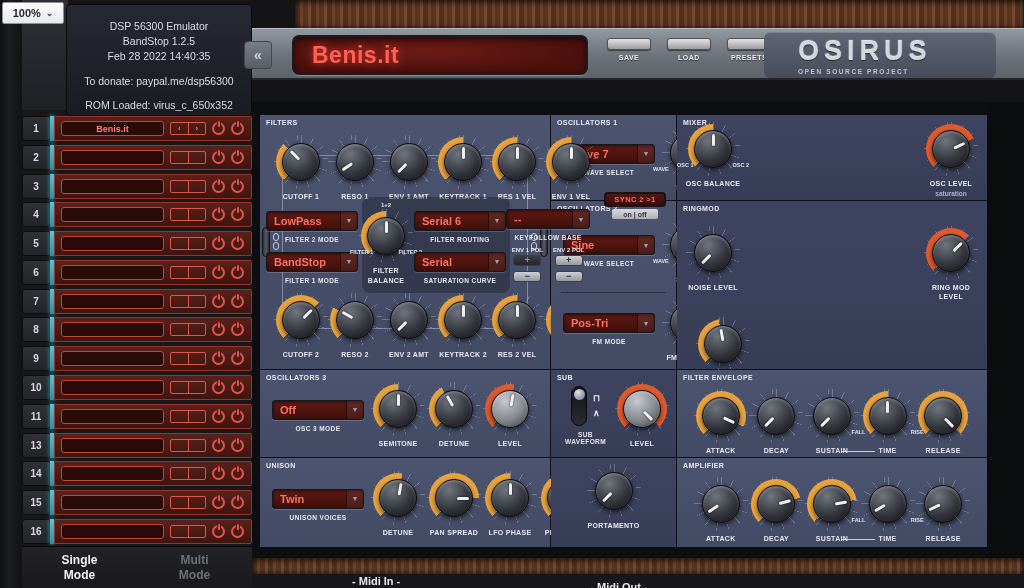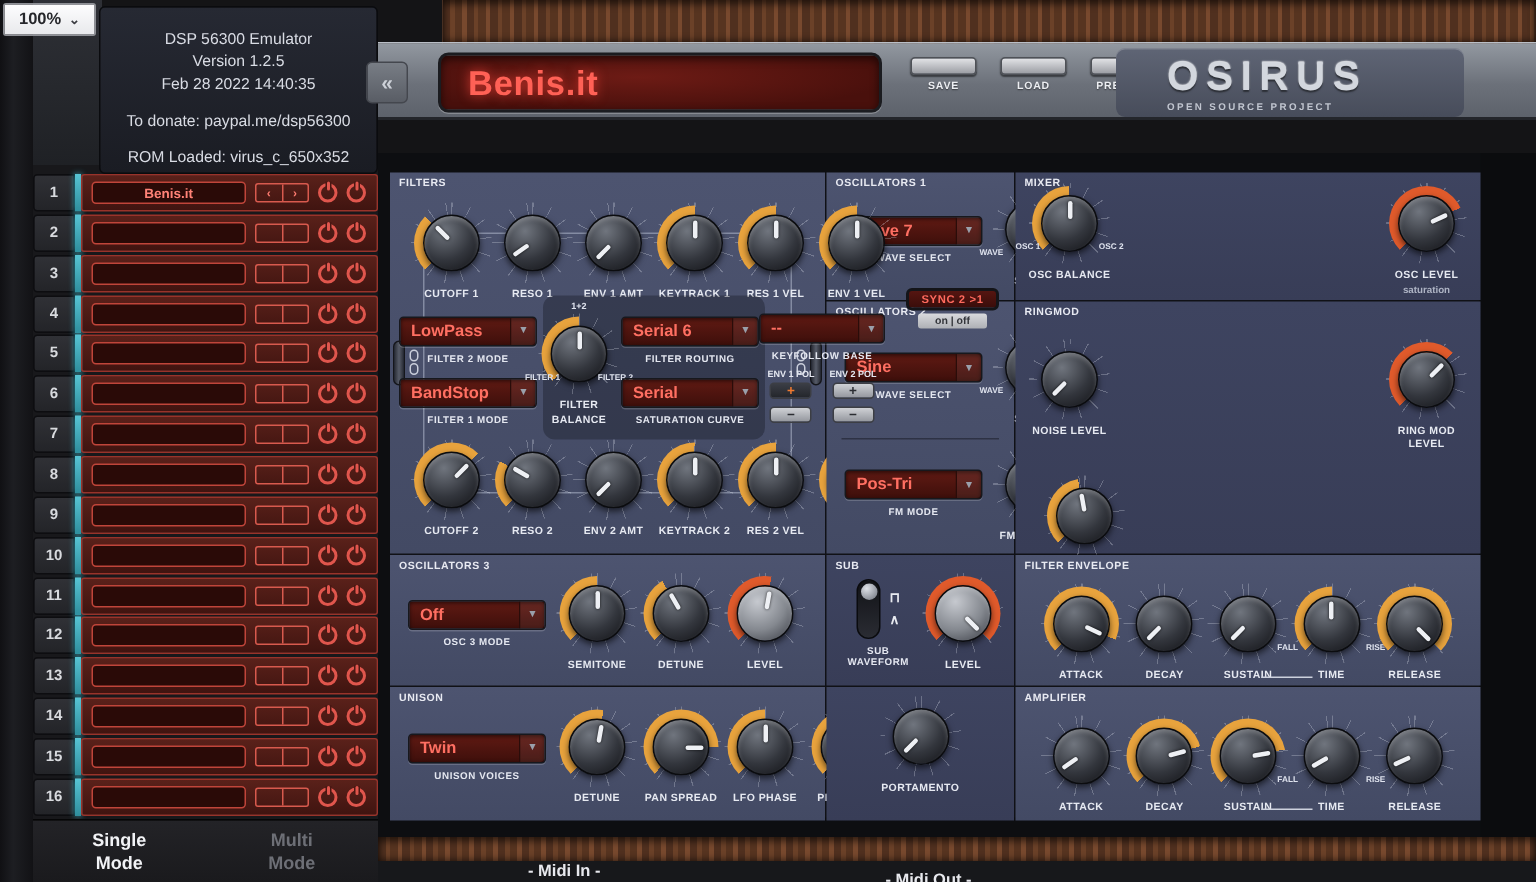--- a/index.html
+++ b/index.html
@@ -78,21 +78,21 @@
     display:flex; align-items:center; padding-left:18px; }
   .main-lcd .txt { color:#ff6156; font-size:23px; font-weight:bold; letter-spacing:.5px;
     text-shadow:0 0 8px rgba(255,70,60,.8); }
   .hw-buttons { position:absolute; left:352px; top:9px; display:flex; gap:10px; }
   .hw-btn { width:50px; display:flex; flex-direction:column; align-items:center; gap:4px; }
   .hw-btn .cap { width:44px; height:12px; border-radius:3px;
     background:linear-gradient(#e2e3e6,#9b9da3); border:1px solid #4e5157;
     box-shadow:0 1px 1px rgba(0,0,0,.5); }
   .hw-btn .cap-label { font-size:7px; font-weight:bold; color:#eceef2; letter-spacing:.5px;
     text-shadow:0 1px 1px rgba(0,0,0,.5); }
-  .logo-panel { position:absolute; right:48px; top:3px; width:232px; height:46px; border-radius:6px;
+  .logo-panel { position:absolute; right:28px; top:3px; width:232px; height:46px; border-radius:6px;
     background:linear-gradient(#5f6575,#474c5a); box-shadow:inset 0 1px 0 rgba(255,255,255,.2);
     padding:6px 0 0 34px; }
   .logo-title { font-size:27px; font-weight:bold; letter-spacing:5px; color:#d3d7de;
     text-shadow:0 1px 1px #2c2f36, 0 -1px 1px #f0f2f5; line-height:1; }
   .logo-sub { font-size:6.5px; font-weight:bold; letter-spacing:1.6px; color:#c0c5cf; margin-top:3px; }
 
   
   .tabbar { position:absolute; left:252px; top:80px; width:772px; height:22px; background:#141519;
     display:flex; align-items:flex-start; padding-left:43px; gap:7px; z-index:6; }
   .tab { width:90px; height:18px; border-radius:3px 3px 0 0; background:linear-gradient(#41444b,#2f3238);
@@ -212,21 +212,21 @@
   <div class="left-edge"></div>
   <div class="left-behind"></div>
 
   <div class="zoom-chip">
     <span>100%</span>
     <span class="chev">⌄</span>
   </div>
 
   <div class="info-panel">
     <div>DSP 56300 Emulator</div>
-    <div>Version 1.2.5</div>
+    <div>BandStop 1.2.5</div>
     <div>Feb 28 2022 14:40:35</div>
     <div class="gap"></div>
     <div>To donate: paypal.me/dsp56300</div>
     <div class="gap"></div>
     <div>ROM Loaded: virus_c_650x352</div>
   </div>
 
   <div class="sidebar" id="sidebar">
       <div class="part-row">
         <div class="pr-num">1</div>
@@ -353,33 +353,20 @@
           <div class="pr-btn">
             <span></span>
             <span></span>
           </div>
           <div class="pwr"></div>
           <div class="pwr"></div>
         </div>
       </div>
       <div class="part-row">
         <div class="pr-num">11</div>
-        <div class="pr-stripe"></div>
-        <div class="pr-panel">
-          <div class="pr-lcd"></div>
-          <div class="pr-btn">
-            <span></span>
-            <span></span>
-          </div>
-          <div class="pwr"></div>
-          <div class="pwr"></div>
-        </div>
-      </div>
-      <div class="part-row">
-        <div class="pr-num">12</div>
         <div class="pr-stripe"></div>
         <div class="pr-panel">
           <div class="pr-lcd"></div>
           <div class="pr-btn">
             <span></span>
             <span></span>
           </div>
           <div class="pwr"></div>
           <div class="pwr"></div>
         </div>

